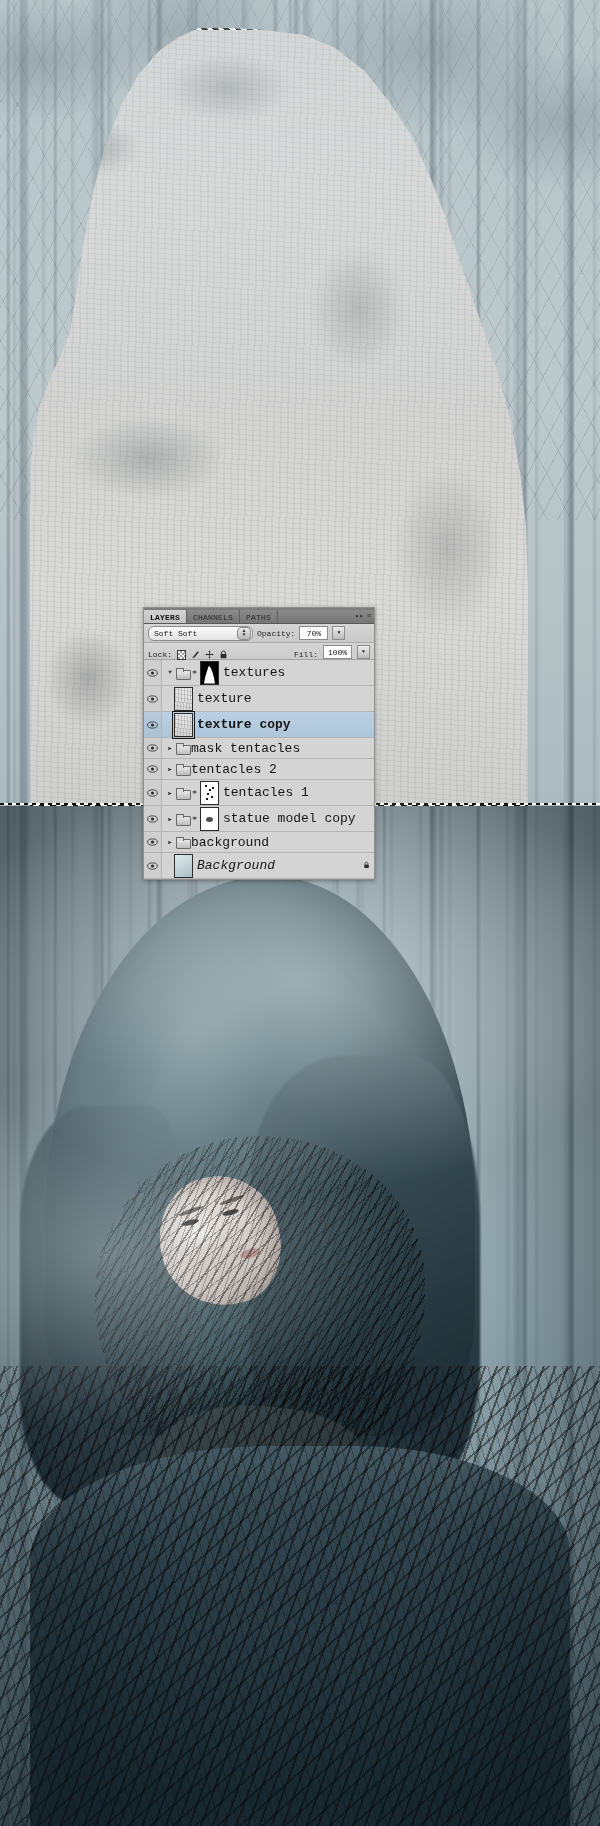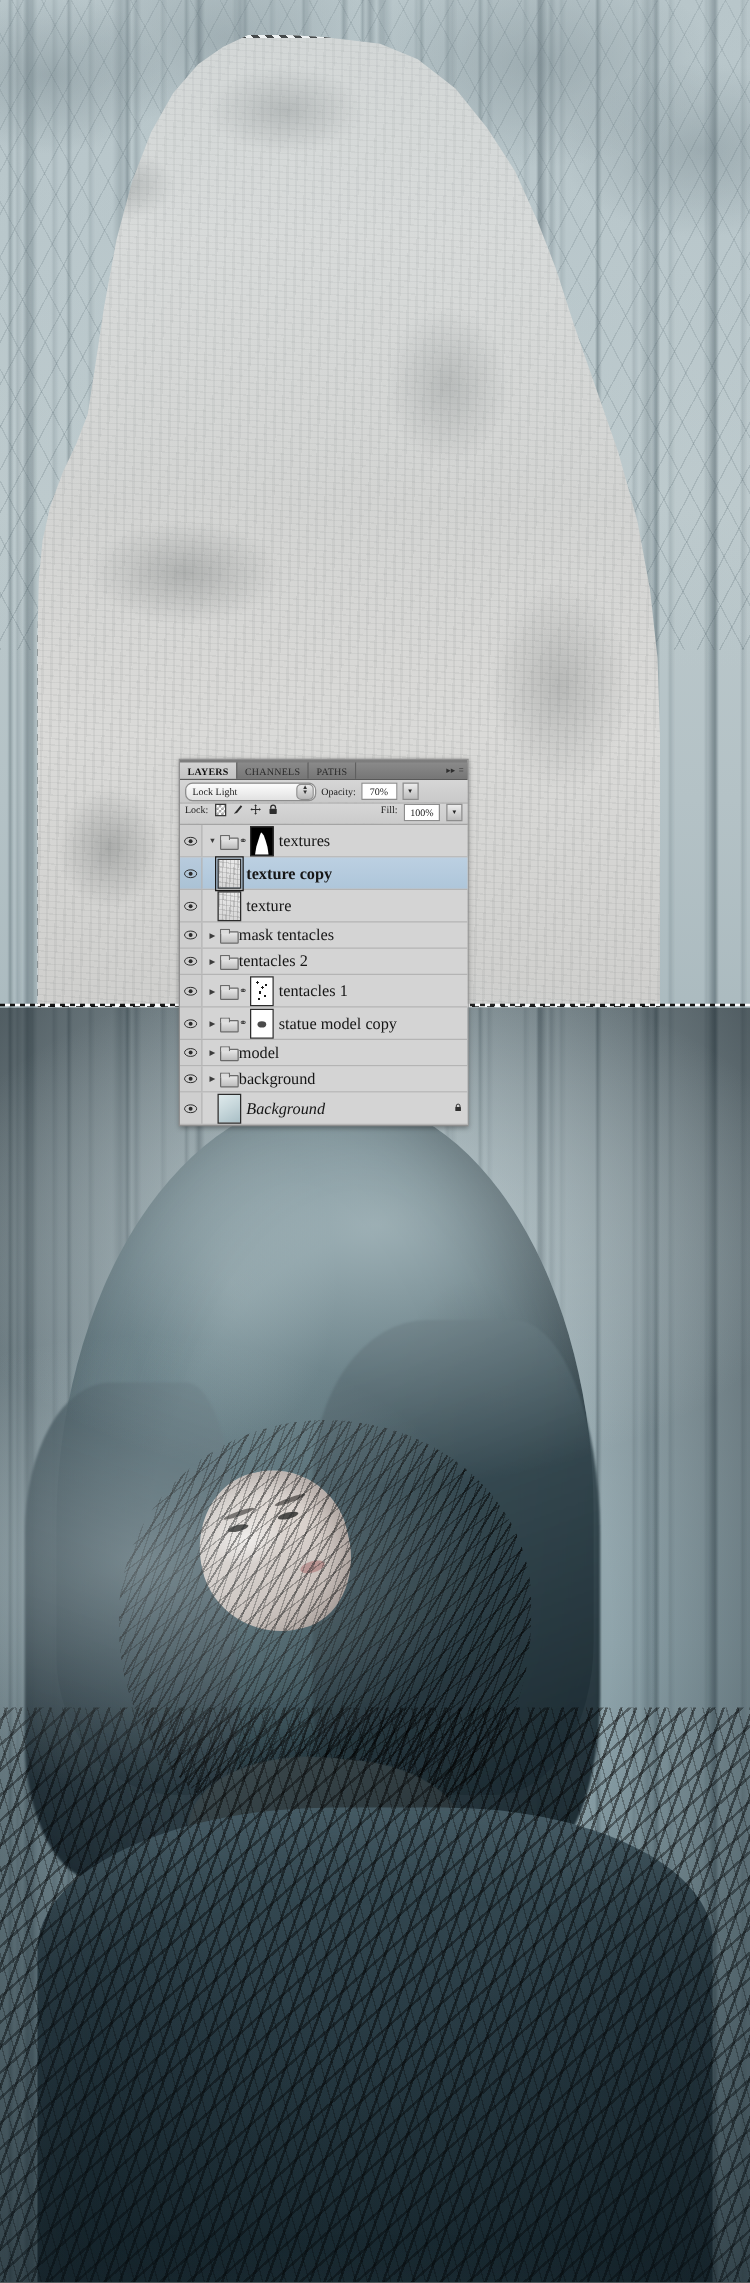--- a/index.html
+++ b/index.html
@@ -171,21 +171,21 @@
     border-radius:50% 40% 30% 40%;
     background:linear-gradient(150deg,#3d4a4e,#202b30);
     transform:rotate(6deg);filter:blur(.5px);
   }
   .vignette{position:absolute;inset:0;pointer-events:none;
     background:radial-gradient(ellipse 420px 700px at 300px 500px, transparent 45%, rgba(8,18,24,.55) 100%);}
 
   
   #layers-panel{
     position:absolute;left:143px;top:607px;width:230px;
-    font-family:Liberation Serif, serif;
+    font-family:Liberation Mono, monospace;
     font-size:8px;color:#1b1b1b;
     border:1px solid #8f8f8f;
     box-shadow:0 1px 4px rgba(0,0,0,.35);
   }
 
   
   .tabbar{display:flex;align-items:flex-end;height:15px;
     background:linear-gradient(to bottom,#7e7e7e,#6e6e6e);
     border-bottom:1px solid #595959;position:relative;}
   .tab{padding:2px 6px 2px 6px;font-size:8px;line-height:11px;
@@ -213,21 +213,21 @@
     align-items:center;justify-content:center;line-height:4px;font-size:5px;color:#333;}
   .oplabel{font-size:8px;color:#1b1b1b;}
   .numbox{width:27px;height:12px;border:1px solid #8d8d8d;background:#fff;
     font-size:8px;display:flex;align-items:center;justify-content:center;}
   .dropbtn{width:11px;height:12px;border:1px solid #8d8d8d;
     background:linear-gradient(to bottom,#ededed,#bcbcbc);
     display:flex;align-items:center;justify-content:center;
     font-size:5px;color:#222;}
 
   
-  .lockrow{display:flex;align-items:flex-start;height:16px;padding:0 4px;gap:5px;
+  .lockrow{display:flex;align-items:flex-end;height:16px;padding:0 4px;gap:5px;
     background:linear-gradient(to bottom,#d6d6d6,#cbcbcb);
     border-bottom:1px solid #a4a4a4;}
   .lockrow .spacer{flex:1;}
   .lk{width:9px;height:9px;display:flex;align-items:center;justify-content:center;}
   .checkbox-ico{width:8px;height:8px;border:1px solid #3b3b3b;
     background:
       linear-gradient(45deg,#9a9a9a 25%,transparent 25%,transparent 75%,#9a9a9a 75%),
       linear-gradient(45deg,#9a9a9a 25%,#fff 25%,#fff 75%,#9a9a9a 75%);
     background-size:4px 4px;background-position:0 0,2px 2px;}
 
@@ -325,21 +325,21 @@
     <div class="tab">CHANNELS</div>
     <div class="tab">PATHS</div>
     <div class="tab-fill">
       <span class="tab-ico">▸▸</span>
       <span class="tab-ico">≡</span>
     </div>
   </div>
 
   <div class="blendrow">
     <div class="combo">
-      <span>Lock Light</span>
+      <span>Soft Soft</span>
       <span class="arrows">
         <span>▲</span>
           <span>▼</span>
       </span>
     </div>
     <span class="oplabel">Opacity:</span>
     <div class="numbox">70%</div>
     <div class="dropbtn">▼</div>
   </div>
 
@@ -378,42 +378,42 @@
             <circle cx="7" cy="5" r="2" fill="#2b2b2b"></circle>
           </svg>
         </div>
         <div style="width: 2px;"></div>
         <div class="discl">▼</div>
         <div class="folder"></div>
         <div class="link-ico">⚭</div>
         <div class="thumb th-mask-mountain"></div>
         <span class="lname">textures</span>
       </div>
+      <div class="lrow tall">
+        <div class="eyecol">
+          <svg class="eye-ico" viewBox="0 0 14 10">
+            <ellipse cx="7" cy="5" rx="6.2" ry="4" fill="none" stroke="#2b2b2b" stroke-width="1"></ellipse>
+            <circle cx="7" cy="5" r="2" fill="#2b2b2b"></circle>
+          </svg>
+        </div>
+        <div style="width: 12px;"></div>
+        <div class="thumb th-texture"></div>
+        <span class="lname">texture</span>
+      </div>
       <div class="lrow selected tall">
         <div class="eyecol">
           <svg class="eye-ico" viewBox="0 0 14 10">
             <ellipse cx="7" cy="5" rx="6.2" ry="4" fill="none" stroke="#2b2b2b" stroke-width="1"></ellipse>
             <circle cx="7" cy="5" r="2" fill="#2b2b2b"></circle>
           </svg>
         </div>
         <div style="width: 12px;"></div>
         <div class="thumb th-texture sel"></div>
         <span class="lname b">texture copy</span>
       </div>
-      <div class="lrow tall">
-        <div class="eyecol">
-          <svg class="eye-ico" viewBox="0 0 14 10">
-            <ellipse cx="7" cy="5" rx="6.2" ry="4" fill="none" stroke="#2b2b2b" stroke-width="1"></ellipse>
-            <circle cx="7" cy="5" r="2" fill="#2b2b2b"></circle>
-          </svg>
-        </div>
-        <div style="width: 12px;"></div>
-        <div class="thumb th-texture"></div>
-        <span class="lname">texture</span>
-      </div>
       <div class="lrow">
         <div class="eyecol">
           <svg class="eye-ico" viewBox="0 0 14 10">
             <ellipse cx="7" cy="5" rx="6.2" ry="4" fill="none" stroke="#2b2b2b" stroke-width="1"></ellipse>
             <circle cx="7" cy="5" r="2" fill="#2b2b2b"></circle>
           </svg>
         </div>
         <div style="width: 2px;"></div>
         <div class="discl">▶</div>
         <div class="folder"></div>
@@ -451,32 +451,20 @@
             <ellipse cx="7" cy="5" rx="6.2" ry="4" fill="none" stroke="#2b2b2b" stroke-width="1"></ellipse>
             <circle cx="7" cy="5" r="2" fill="#2b2b2b"></circle>
           </svg>
         </div>
         <div style="width: 2px;"></div>
         <div class="discl">▶</div>
         <div class="folder"></div>
         <div class="link-ico">⚭</div>
         <div class="thumb th-blob"></div>
         <span class="lname">statue model copy</span>
-      </div>
-      <div class="lrow">
-        <div class="eyecol">
-          <svg class="eye-ico" viewBox="0 0 14 10">
-            <ellipse cx="7" cy="5" rx="6.2" ry="4" fill="none" stroke="#2b2b2b" stroke-width="1"></ellipse>
-            <circle cx="7" cy="5" r="2" fill="#2b2b2b"></circle>
-          </svg>
-        </div>
-        <div style="width: 2px;"></div>
-        <div class="discl">▶</div>
-        <div class="folder"></div>
-        <span class="lname">model</span>
       </div>
       <div class="lrow translucent">
         <div class="eyecol">
           <svg class="eye-ico" viewBox="0 0 14 10">
             <ellipse cx="7" cy="5" rx="6.2" ry="4" fill="none" stroke="#2b2b2b" stroke-width="1"></ellipse>
             <circle cx="7" cy="5" r="2" fill="#2b2b2b"></circle>
           </svg>
         </div>
         <div style="width: 2px;"></div>
         <div class="discl">▶</div>

